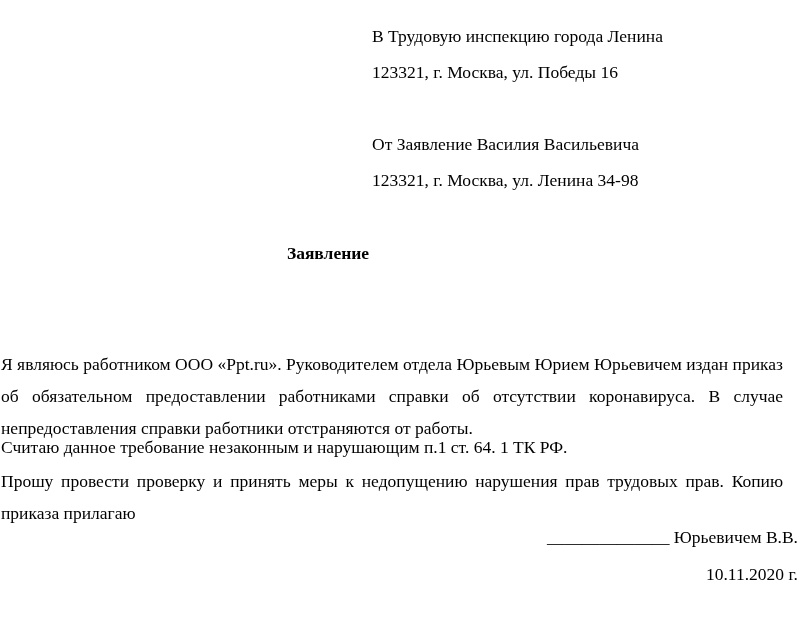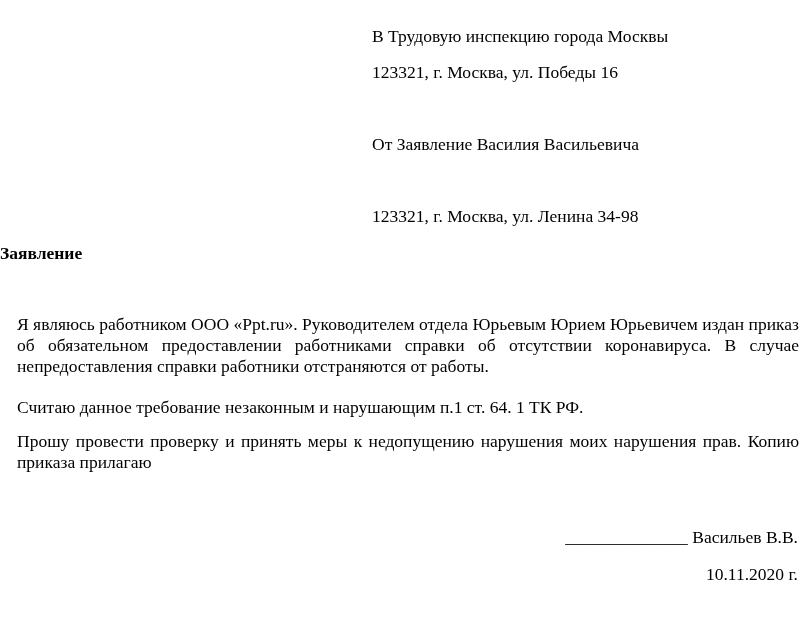--- a/index.html
+++ b/index.html
@@ -20,56 +20,58 @@
       position: absolute;
       white-space: nowrap;
       line-height: 22px;
     }
     .addr {
       left: 372px;
     }
     .title {
       left: 0;
       width: 656px;
+      text-align: center;
       font-weight: bold;
       top: 242px;
     }
     .para {
       position: absolute;
-      left: 17px;
+      left: 1px;
       width: 782px;
       text-align: justify;
-      line-height: 21px;
+      line-height: 32px;
+      margin-top: 34px;
     }
     .para.last-line-left {
       text-align-last: left;
     }
     .sig {
       position: absolute;
       right: 12px;
       white-space: nowrap;
     }
   </style>
 </head>
 <body>
 
 <div>
 
-  <div class="line addr" style="top:25px;">В Трудовую инспекцию города Москвы</div>
+  <div class="line addr" style="top:25px;">В Трудовую инспекцию города Ленина</div>
   <div class="line addr" style="top:61px;">123321, г. Москва, ул. Победы 16</div>
 
   <div class="line addr" style="top:133px;">От Заявление Василия Васильевича</div>
-  <div class="line addr" style="top:169px;margin-top:36px;">123321, г. Москва, ул. Ленина 34-98</div>
+  <div class="line addr" style="top:169px;">123321, г. Москва, ул. Ленина 34-98</div>
 
   <div class="line title">Заявление</div>
 
   <div class="para last-line-left" style="top:314px;">Я являюсь работником ООО «Ppt.ru». Руководителем отдела Юрьевым Юрием Юрьевичем издан приказ об обязательном предоставлении работниками справки об отсутствии коронавируса. В случае непредоставления справки работники отстраняются от работы.</div>
   <div class="para last-line-left" style="top:397px;">Считаю данное требование незаконным и нарушающим п.1 ст. 64. 1 ТК РФ.</div>
-  <div class="para last-line-left" style="top:431px;">Прошу провести проверку и принять меры к недопущению нарушения моих нарушения прав. Копию приказа прилагаю</div>
+  <div class="para last-line-left" style="top:431px;">Прошу провести проверку и принять меры к недопущению нарушения прав трудовых прав. Копию приказа прилагаю</div>
 
   <div class="sig" style="top:527px;">
     <span>______________</span>
-    <span>Васильев В.В.</span>
+    <span>Юрьевичем В.В.</span>
   </div>
 
   <div class="sig" style="top:564px;">10.11.2020 г.</div>
 
 </div>
 
 </body></html>

